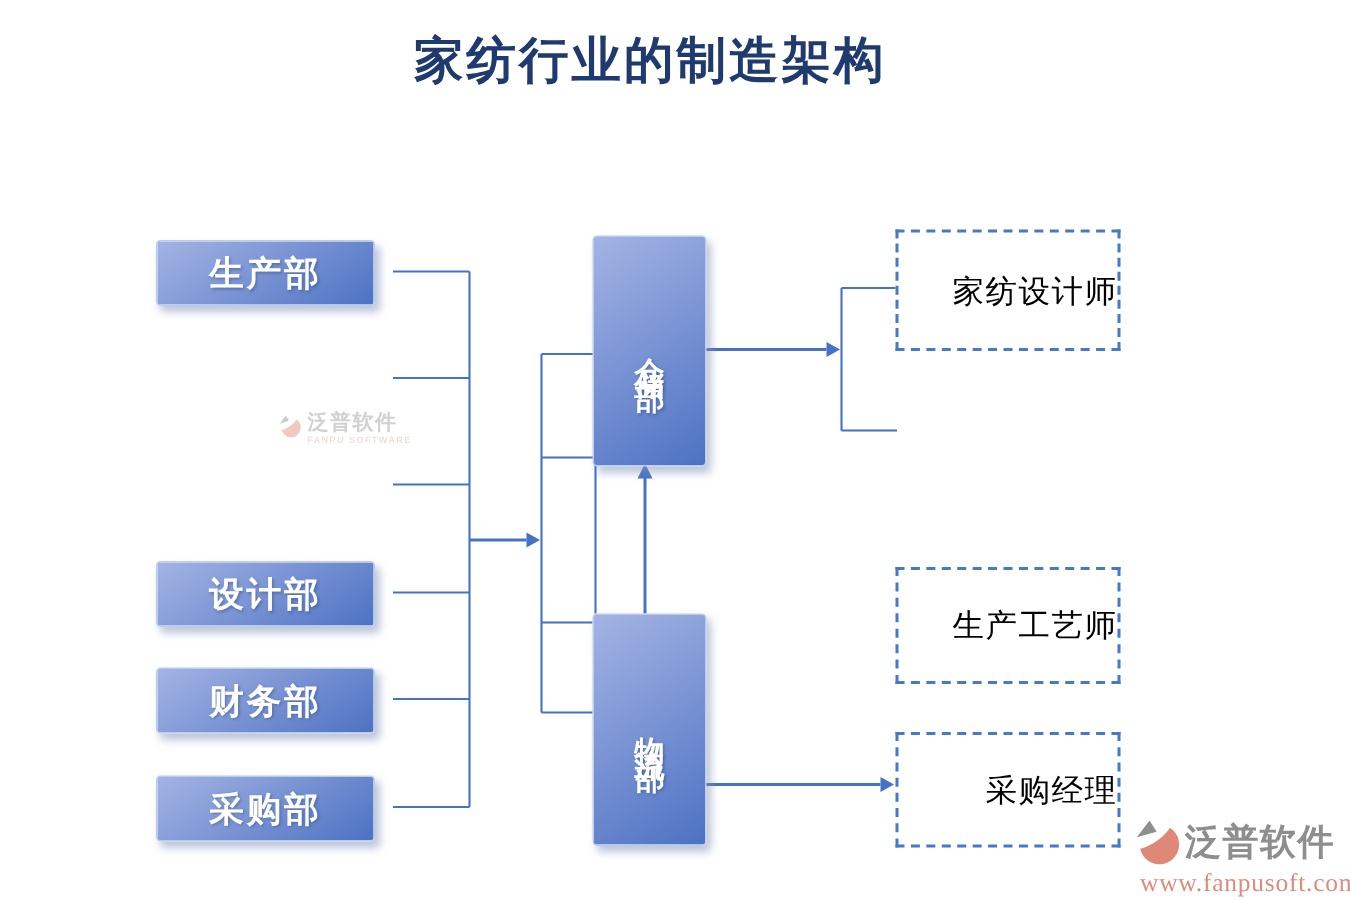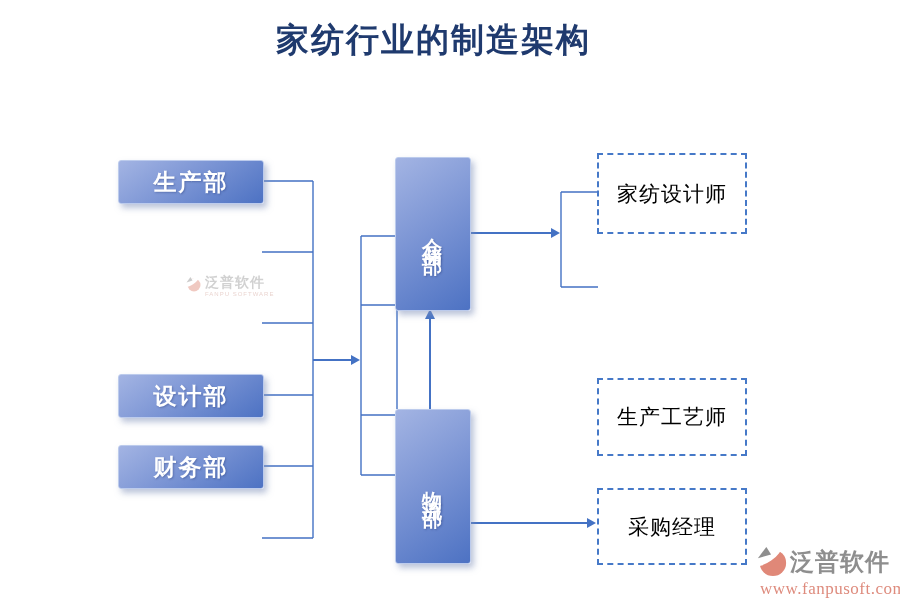--- a/index.html
+++ b/index.html
@@ -40,21 +40,21 @@
     justify-content: center;
     background: linear-gradient(145deg, #A3B4E3 0%, #7D96D5 45%, #4D72C3 100%);
     border: 1px solid #BCCBEC;
     border-radius: 3px;
     box-shadow: 3px 4px 6px rgba(130,145,185,0.55);
     color: #ffffff;
     font-weight: bold;
     text-shadow: 1px 1px 2px rgba(40,60,120,0.40);
   }
   .node-left {
-    left: 118px;
+    left: 104px;
     width: 144px;
     height: 42px;
     font-size: 23px;
     letter-spacing: 2px;
   }
   .node-mid {
     left: 395px;
     width: 74px;
     font-size: 20px;
   }
@@ -64,21 +64,21 @@
     letter-spacing: 8px;
   }
 
   
   .role {
     position: absolute;
     left: 597px;
     width: 146px;
     display: flex;
     align-items: center;
-    justify-content: center;
+    justify-content: flex-end;
     background: #ffffff;
     border: 2px dashed #4679C8;
     color: #000000;
     font-size: 21px;
     letter-spacing: 1px;
   }
 
   
   .watermark {
     position: absolute;
@@ -171,20 +171,23 @@
   </svg>
 
   <div class="node node-left" style="top:160px">
       <span>生产部</span>
     </div>
   <div class="node node-left" style="top:374px">
       <span>设计部</span>
     </div>
   <div class="node node-left" style="top:445px">
       <span>财务部</span>
+    </div>
+  <div class="node node-left" style="top:517px">
+      <span>采购部</span>
     </div>
 
   <div class="node node-mid" style="top:157px;height:152px">
       <span class="vlabel">仓储部</span>
     </div>
   <div class="node node-mid" style="top:409px;height:153px">
       <span class="vlabel">物流部</span>
     </div>
 
   <div class="role" style="top:153px;height:77px">

